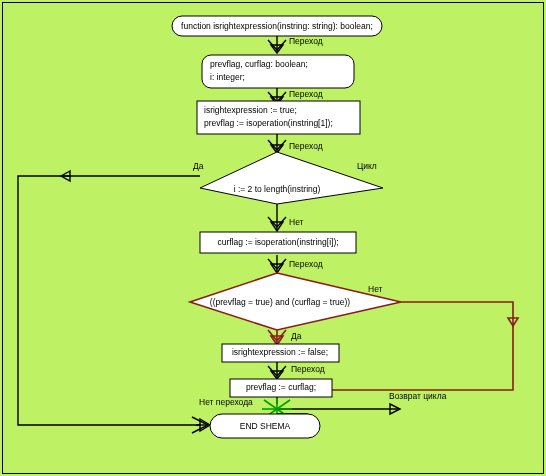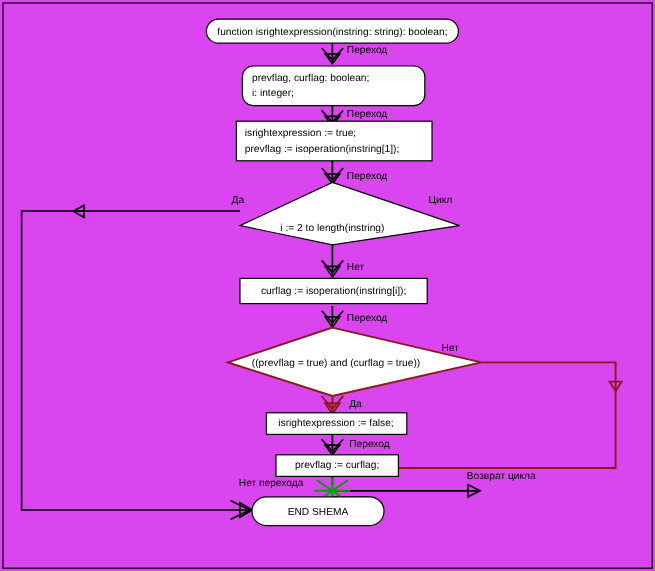--- a/index.html
+++ b/index.html
@@ -4,21 +4,21 @@
 <style>
   html, body {
     margin: 0;
     padding: 0;
     background: #ffffff;
   }
   #canvas-wrap {
     position: relative;
     width: 546px;
     height: 476px;
-    background: #d946ef;
+    background: #bef264;
     overflow: hidden;
     font-family: "Liberation Sans", sans-serif;
   }
   #flow-svg {
     display: block;
     width: 546px;
     height: 476px;
   }
   .node-text, .edge-label {
     font-family: "Liberation Sans", sans-serif;

